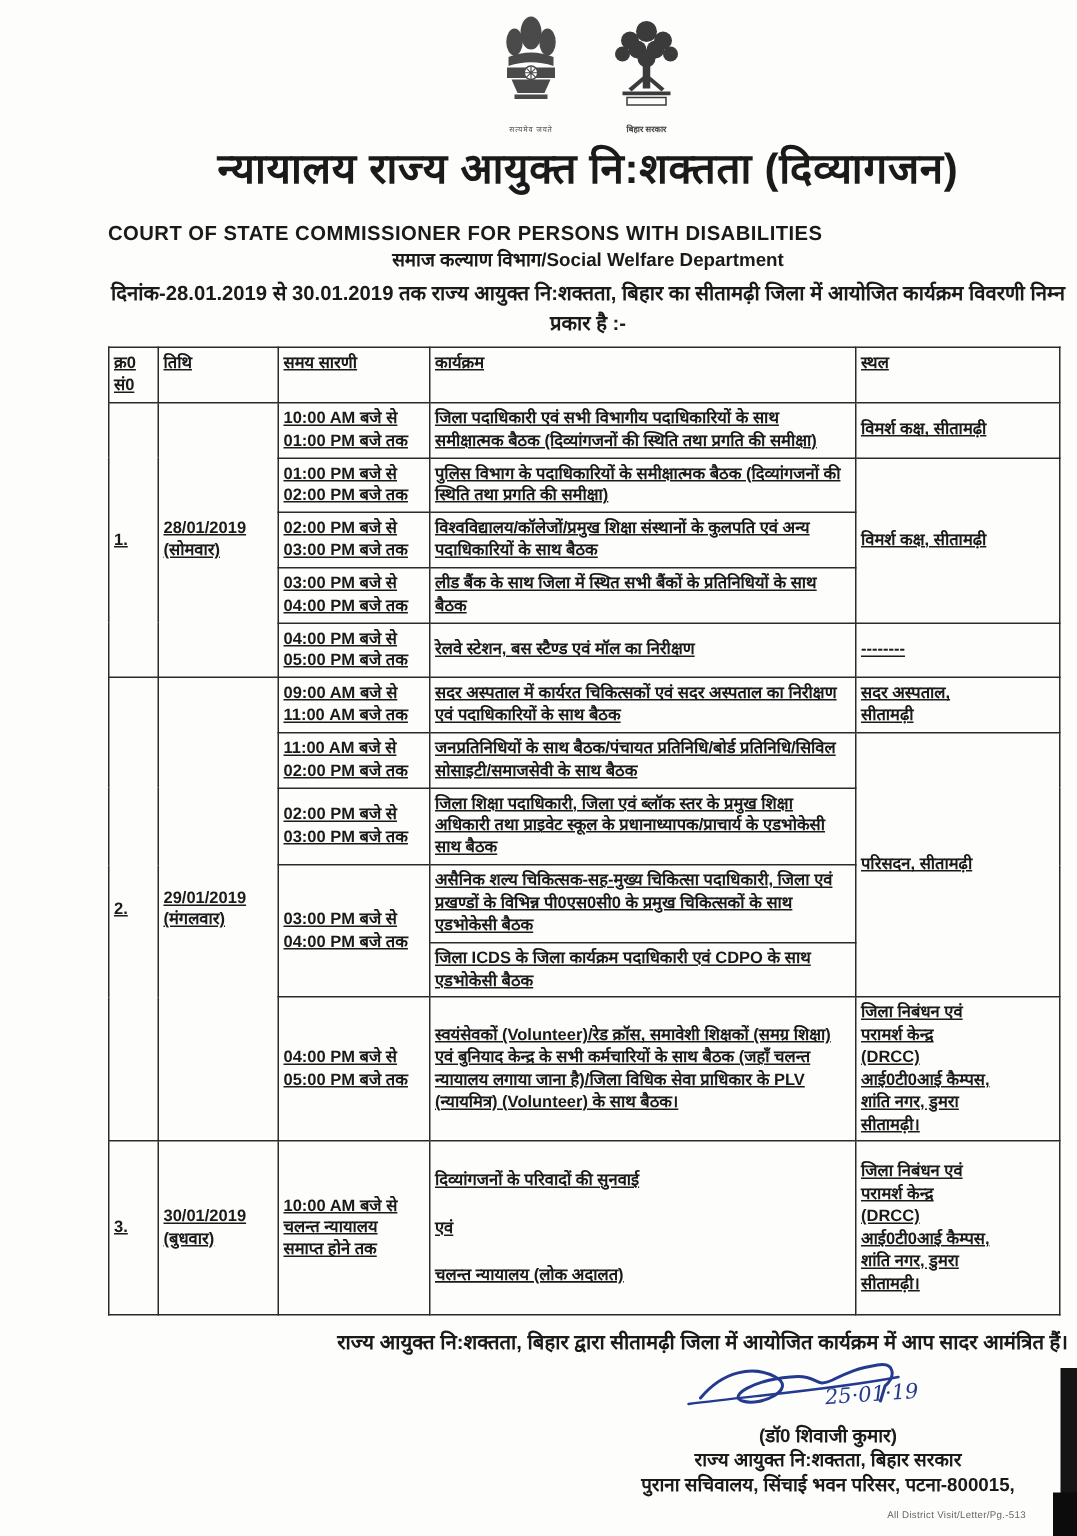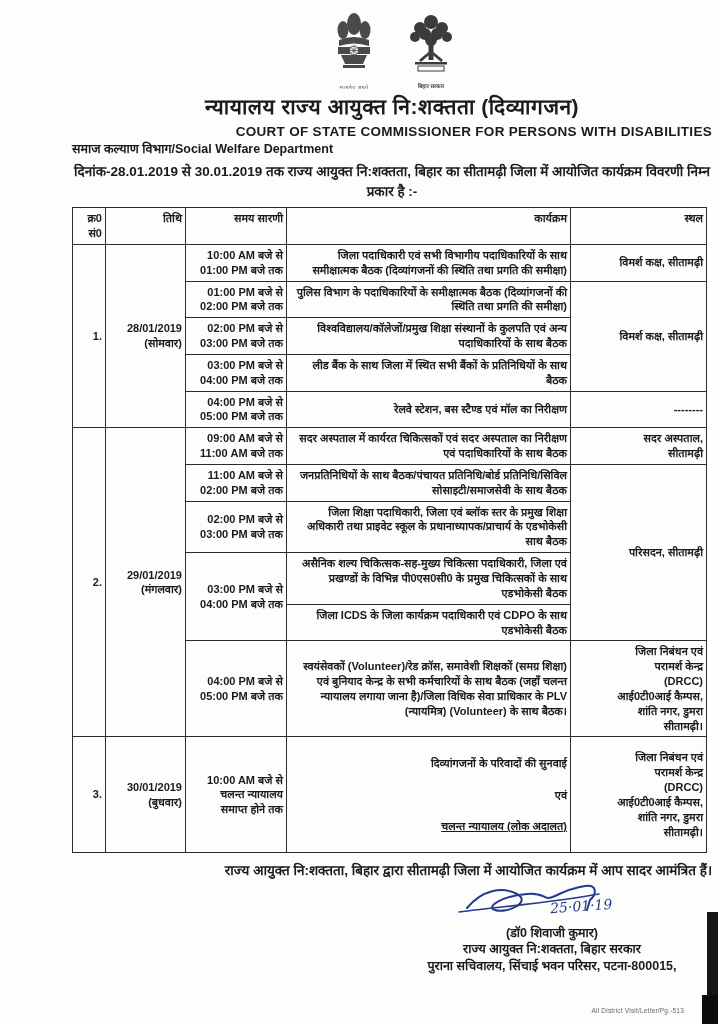--- a/index.html
+++ b/index.html
@@ -13,39 +13,40 @@
   }
   .page { padding-top:6px; }
   .content { margin-left:72px; width:640px; }
 
   
   .emblems { display:flex; justify-content:center; align-items:flex-end; gap:28px; height:84px; }
   .emblem-box { text-align:center; }
   .emblem-motto { font-size:5px; color:#555; letter-spacing:.5px; }
   .logo-caption { font-size:5.5px; color:#444; font-weight:bold; }
 
-  .title-hi { text-align:center; font-size:21px; font-weight:bold; margin-top:2px; letter-spacing:.5px; }
-  .title-en { text-align:right; font-size:13.5px; font-weight:bold; letter-spacing:.3px; margin-top:4px; }
-  .dept-line, .govt-line { font-size:12.5px; font-weight:bold; margin-top:1px; }
+  .title-hi { text-align:center; font-size:28px; font-weight:bold; margin-top:2px; letter-spacing:.5px; }
+  .title-en { text-align:left; font-size:13.5px; font-weight:bold; letter-spacing:.3px; margin-top:18px; }
+  .dept-line, .govt-line { text-align:center; font-size:12.5px; font-weight:bold; margin-top:1px; }
 
   .notice-heading { text-align:center; font-size:16.5px; font-weight:bold; text-decoration:underline; margin-top:12px; letter-spacing:.5px; }
   .notice-intro { font-size:13.5px; font-weight:bold; text-align:center; margin-top:5px; line-height:1.45; }
 
   
   table.schedule { border-collapse:collapse; width:634px; margin-top:6px; table-layout:fixed; }
   table.schedule td, table.schedule th {
     border:1.4px solid #2b2b2b;
     font-size:11px;
     font-weight:bold;
-    text-align:right;
+    text-align:left;
     vertical-align:middle;
     padding:3px 3px;
     line-height:1.35;
     white-space:pre-line;
     overflow:hidden;
+    text-decoration:underline;
   }
   col.c-sl    { width:33px; }
   col.c-date  { width:80px; }
   col.c-time  { width:101px; }
   col.c-prog  { width:284px; }
   col.c-venue { width:136px; }
   th.h-sl { text-align:left; padding-left:5px; vertical-align:top; }
   td.t-time { font-weight:bold; }
   .prog3 div { line-height:1.5; }
   .u-bold { text-decoration:underline; font-weight:bold; }

